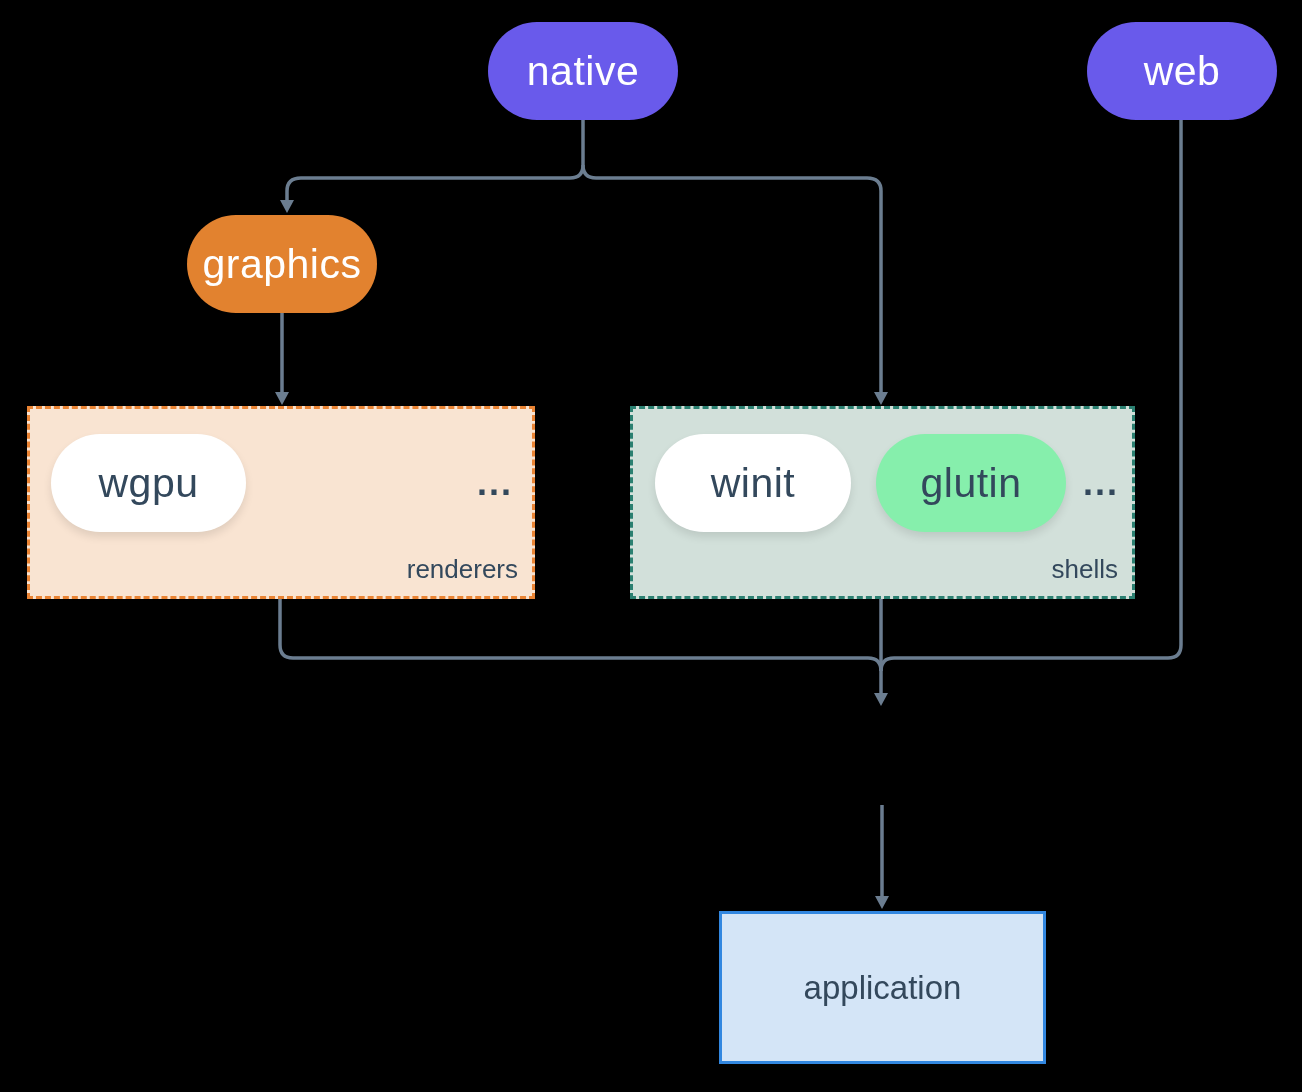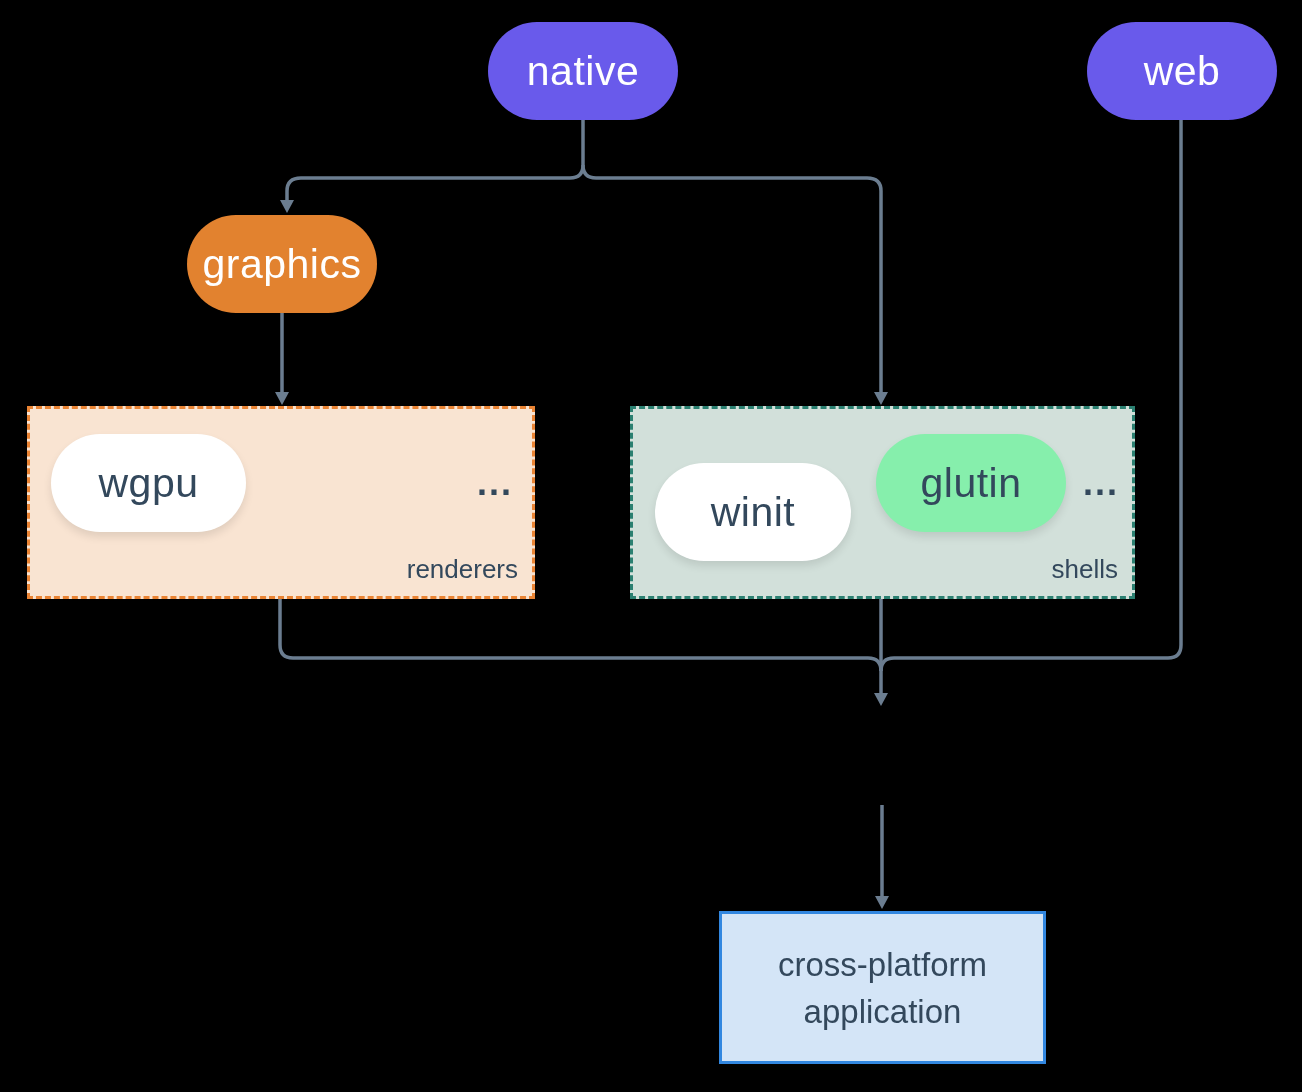--- a/index.html
+++ b/index.html
@@ -65,21 +65,21 @@
   #node-graphics { left: 187px;  top: 215px; width: 190px; height: 98px; }
   #node-iced     { left: 787px;  top: 707px; width: 190px; height: 98px; }
 
   #group-renderers { left: 27px;  top: 406px; width: 508px; height: 193px; }
   #group-shells    { left: 630px; top: 406px; width: 505px; height: 193px; }
 
   #pill-wgpu   { left: 21px;  top: 25px; width: 195px; height: 98px; }
   #pill-glow   { left: 239px; top: 25px; width: 190px; height: 98px; }
   #ellipsis-renderers { left: 425px; top: 25px; width: 80px; height: 98px; }
 
-  #pill-winit  { left: 22px;  top: 25px; width: 196px; height: 98px; margin-top: 29px; }
+  #pill-winit  { left: 22px;  top: 25px; width: 196px; height: 98px; }
   #pill-glutin { left: 243px; top: 25px; width: 190px; height: 98px; }
   #ellipsis-shells { left: 428px; top: 25px; width: 80px; height: 98px; }
 
   #node-application { left: 719px; top: 911px; width: 327px; height: 153px; }
 </style>
 </head>
 <body>
 
 <div class="canvas" style="background-color: rgb(0, 0, 0);">
 
@@ -128,17 +128,16 @@
     </div>
     <div id="pill-glutin" class="pill item-pill" style="background-color: #86efac; color: rgb(51, 72, 92);">
       <span>glutin</span>
     </div>
     <div id="ellipsis-shells" class="ellipsis" style="color: rgb(51, 72, 92);">...</div>
     <div class="group-label" style="color: rgb(51, 72, 92);">shells</div>
   </div>
 
 
   <div id="node-application" class="app-box" style="background-color: rgb(212, 229, 247); border-color: rgb(50, 135, 224); color: rgb(51, 72, 92);">
-    <div>cross-platform</div>
     <div>application</div>
   </div>
 
 </div>
 
 </body></html>

